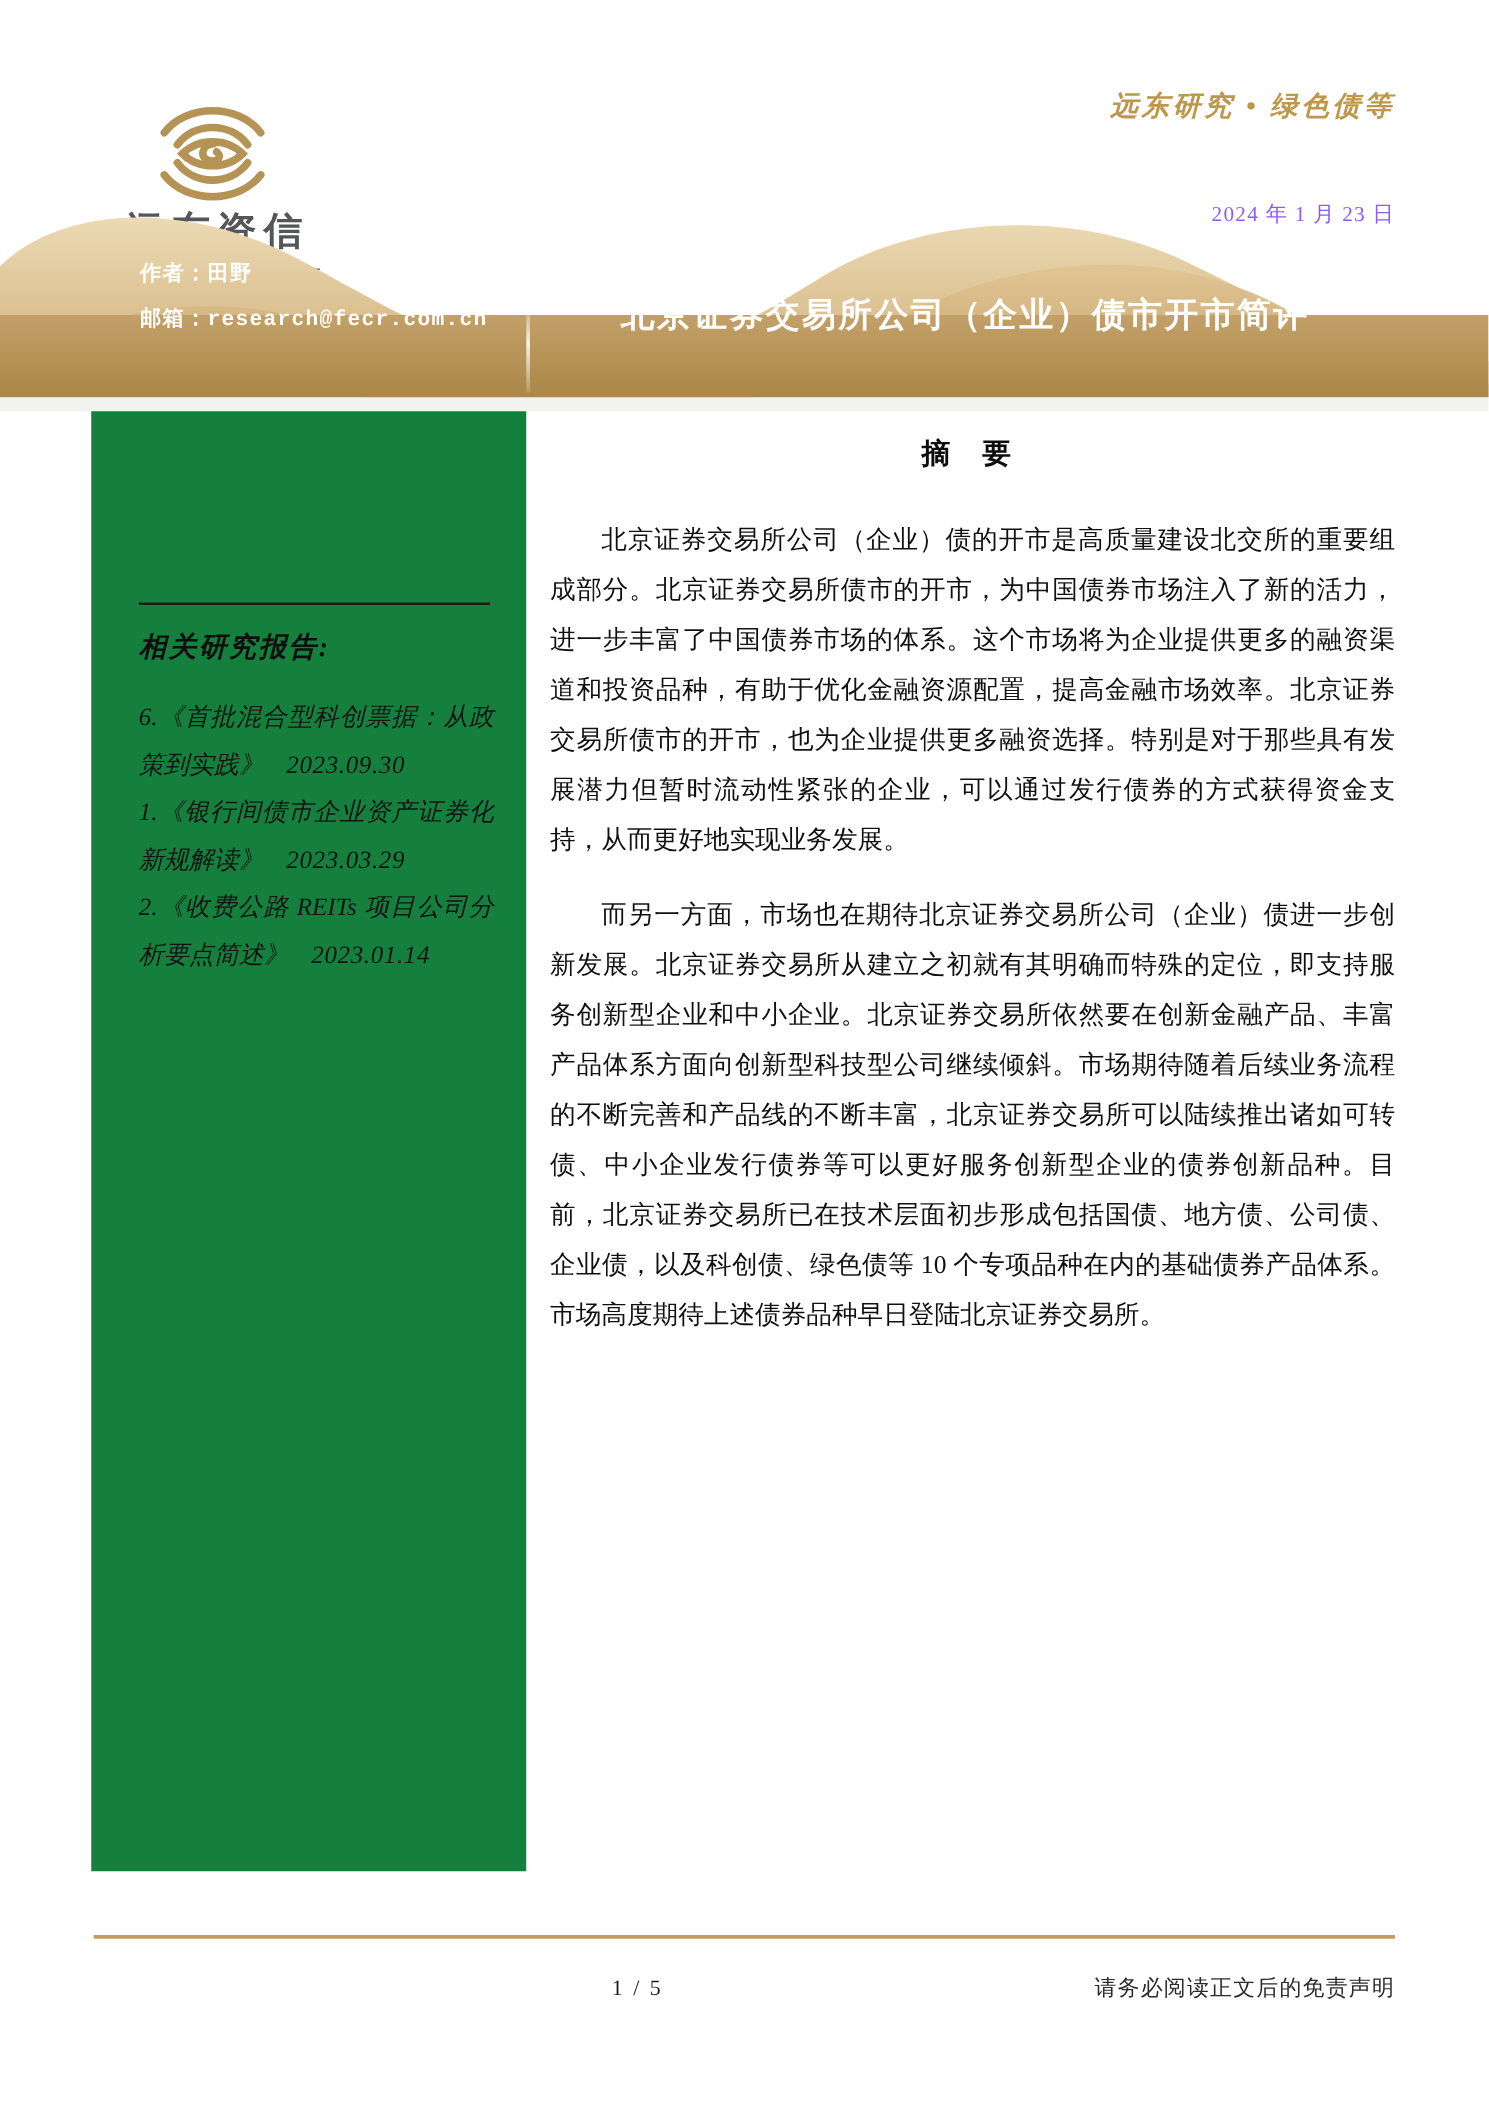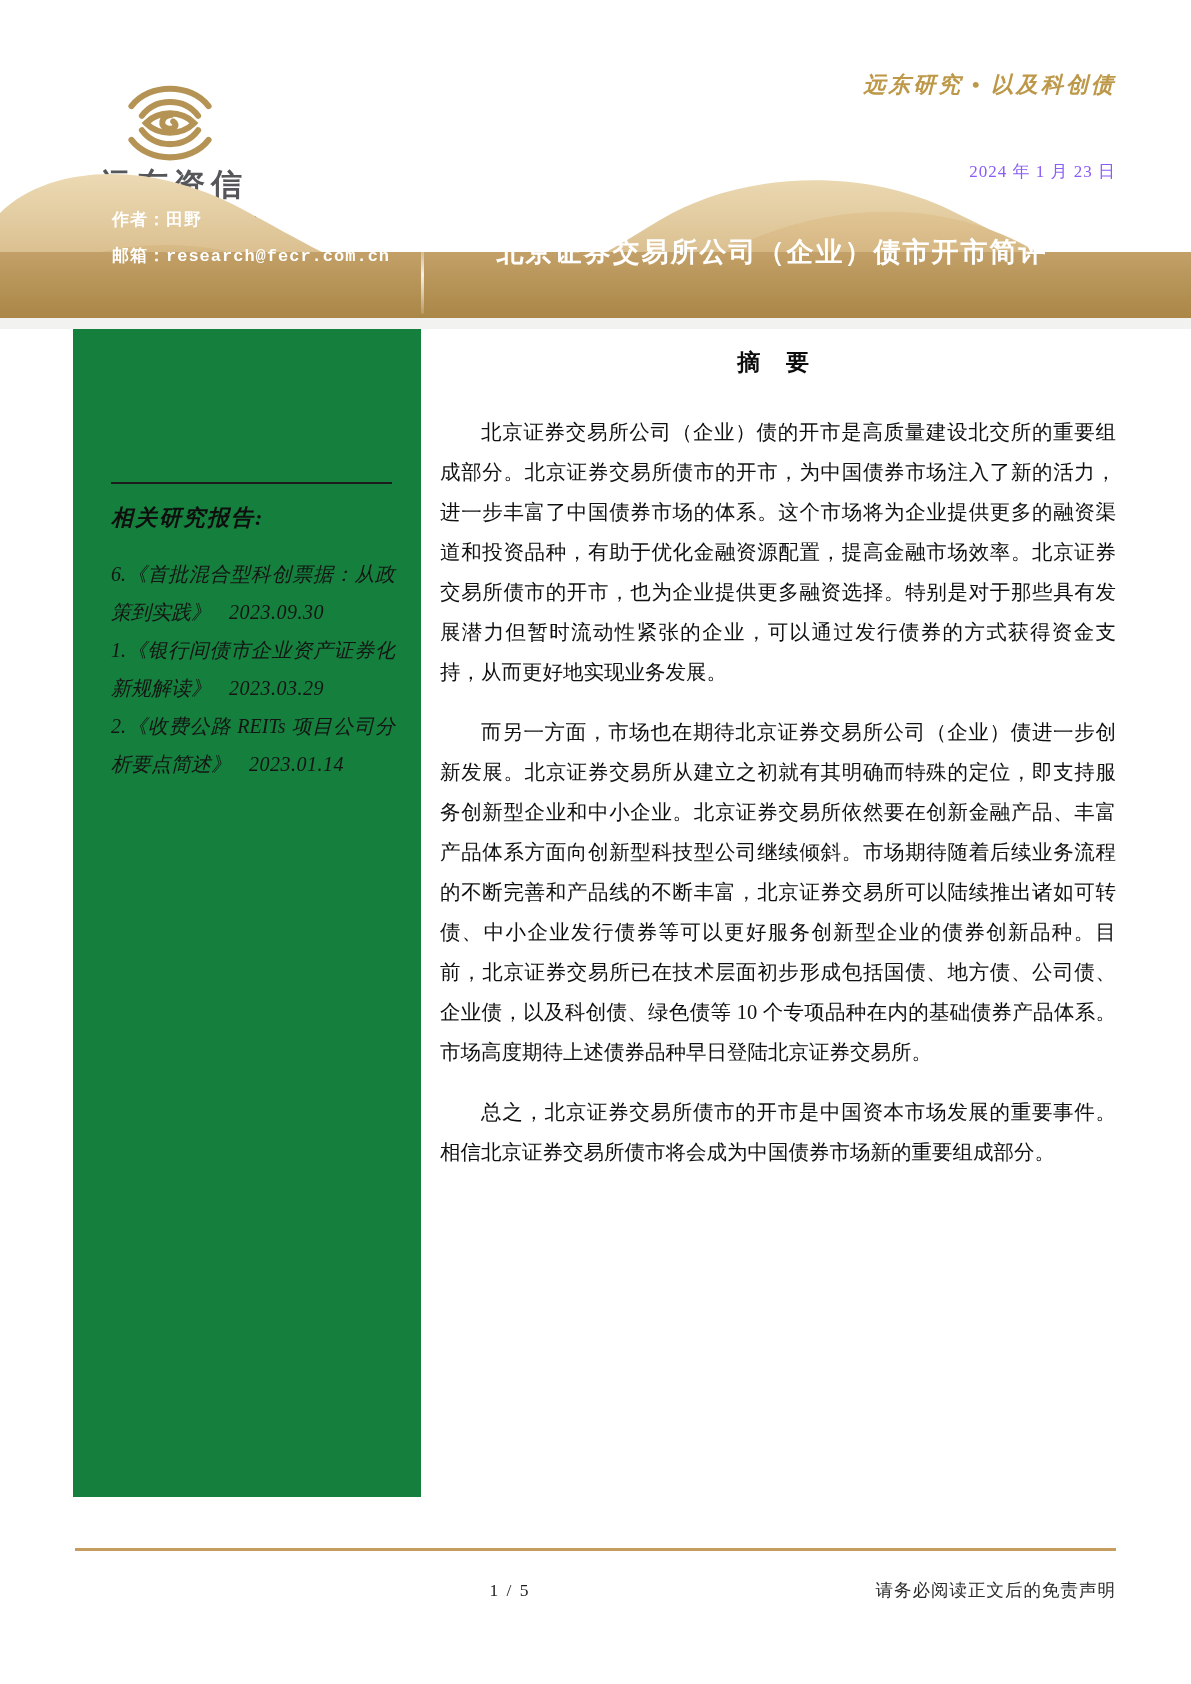--- a/index.html
+++ b/index.html
@@ -88,21 +88,21 @@
       <path d="M30,61 C46,45 74,45 90,61 C74,77 46,77 30,61 Z"></path>
       <path d="M61,51 C49,52 46,66 58,68 C66,69.5 70,63 64,59"></path>
       <path d="M25,70 C42,93 78,93 95,70"></path>
       <path d="M12,82 C34,111 86,111 108,82"></path>
     </svg>
     <div class="logo-text">
       <div class="logo-cn">远东资信</div>
       <div class="logo-en">FAREAST CREDIT</div>
     </div>
   </div>
-  <div class="series">远东研究 • 以及科创债</div>
+  <div class="series">远东研究 • 绿色债等</div>
   <div class="date">2024 年 1 月 23 日</div>
 
   <div class="band">
     <svg viewBox="0 0 1191 170" preserveAspectRatio="none">
       <defs>
         <linearGradient id="gLight" x1="0" y1="0" x2="0" y2="1">
           <stop offset="0" stop-color="#ecdab4"></stop>
             <stop offset="1" stop-color="#cdab73"></stop>
         </linearGradient>
         <linearGradient id="gMid" x1="0" y1="0" x2="0" y2="1">
@@ -135,20 +135,19 @@
       <div class="report-item"><span>6.《首批混合型科创票据：从政策到实践》</span><span class="report-date">2023.09.30</span></div>
       <div class="report-item"><span>1.《银行间债市企业资产证券化新规解读》</span><span class="report-date">2023.03.29</span></div>
       <div class="report-item"><span>2.《收费公路 REITs 项目公司分析要点简述》</span><span class="report-date">2023.01.14</span></div>
     </div>
   </div>
 
   <div class="main">
     <div class="abstract-heading">摘  要</div>
     <p class="para">北京证券交易所公司（企业）债的开市是高质量建设北交所的重要组成部分。北京证券交易所债市的开市，为中国债券市场注入了新的活力，进一步丰富了中国债券市场的体系。这个市场将为企业提供更多的融资渠道和投资品种，有助于优化金融资源配置，提高金融市场效率。北京证券交易所债市的开市，也为企业提供更多融资选择。特别是对于那些具有发展潜力但暂时流动性紧张的企业，可以通过发行债券的方式获得资金支持，从而更好地实现业务发展。</p>
     <p class="para">而另一方面，市场也在期待北京证券交易所公司（企业）债进一步创新发展。北京证券交易所从建立之初就有其明确而特殊的定位，即支持服务创新型企业和中小企业。北京证券交易所依然要在创新金融产品、丰富产品体系方面向创新型科技型公司继续倾斜。市场期待随着后续业务流程的不断完善和产品线的不断丰富，北京证券交易所可以陆续推出诸如可转债、中小企业发行债券等可以更好服务创新型企业的债券创新品种。目前，北京证券交易所已在技术层面初步形成包括国债、地方债、公司债、企业债，以及科创债、绿色债等 10 个专项品种在内的基础债券产品体系。市场高度期待上述债券品种早日登陆北京证券交易所。</p>
-    <p class="para">总之，北京证券交易所债市的开市是中国资本市场发展的重要事件。相信北京证券交易所债市将会成为中国债券市场新的重要组成部分。</p>
   </div>
 
   <div class="footer-line"></div>
   <div class="footer-page">1 / 5</div>
   <div class="footer-disclaimer">请务必阅读正文后的免责声明</div>
 
 </div>
 
 </body></html>

